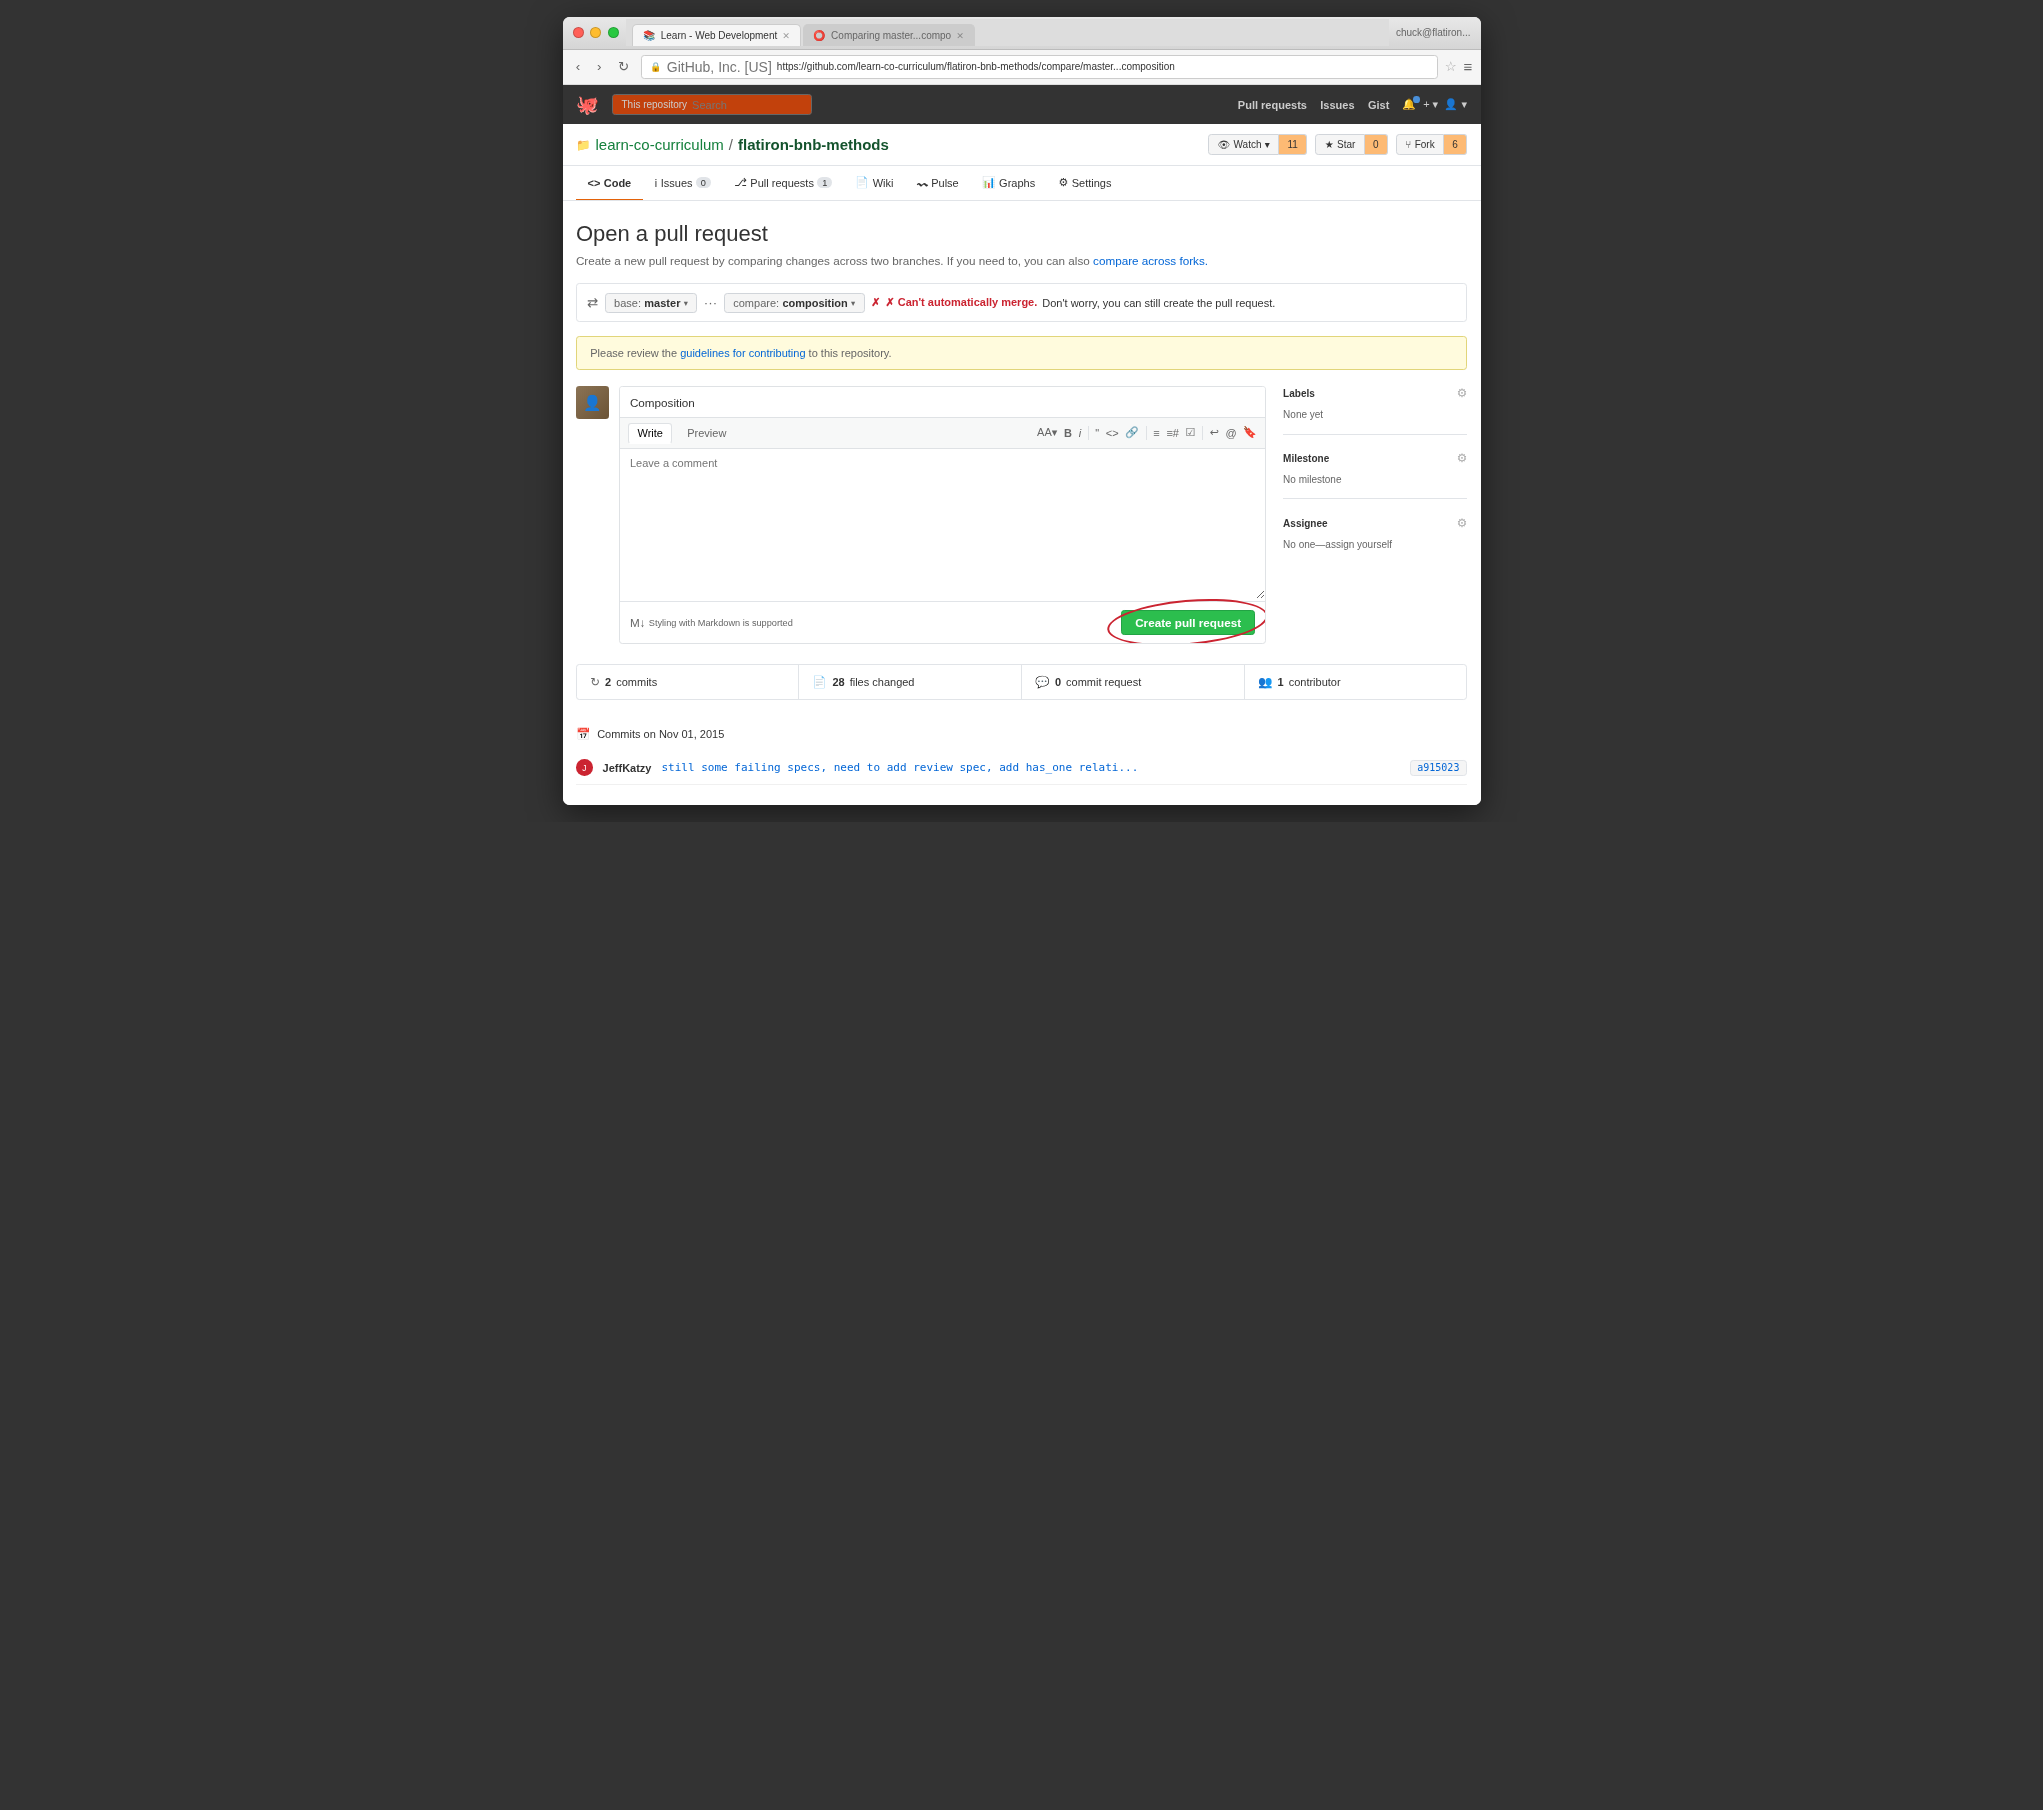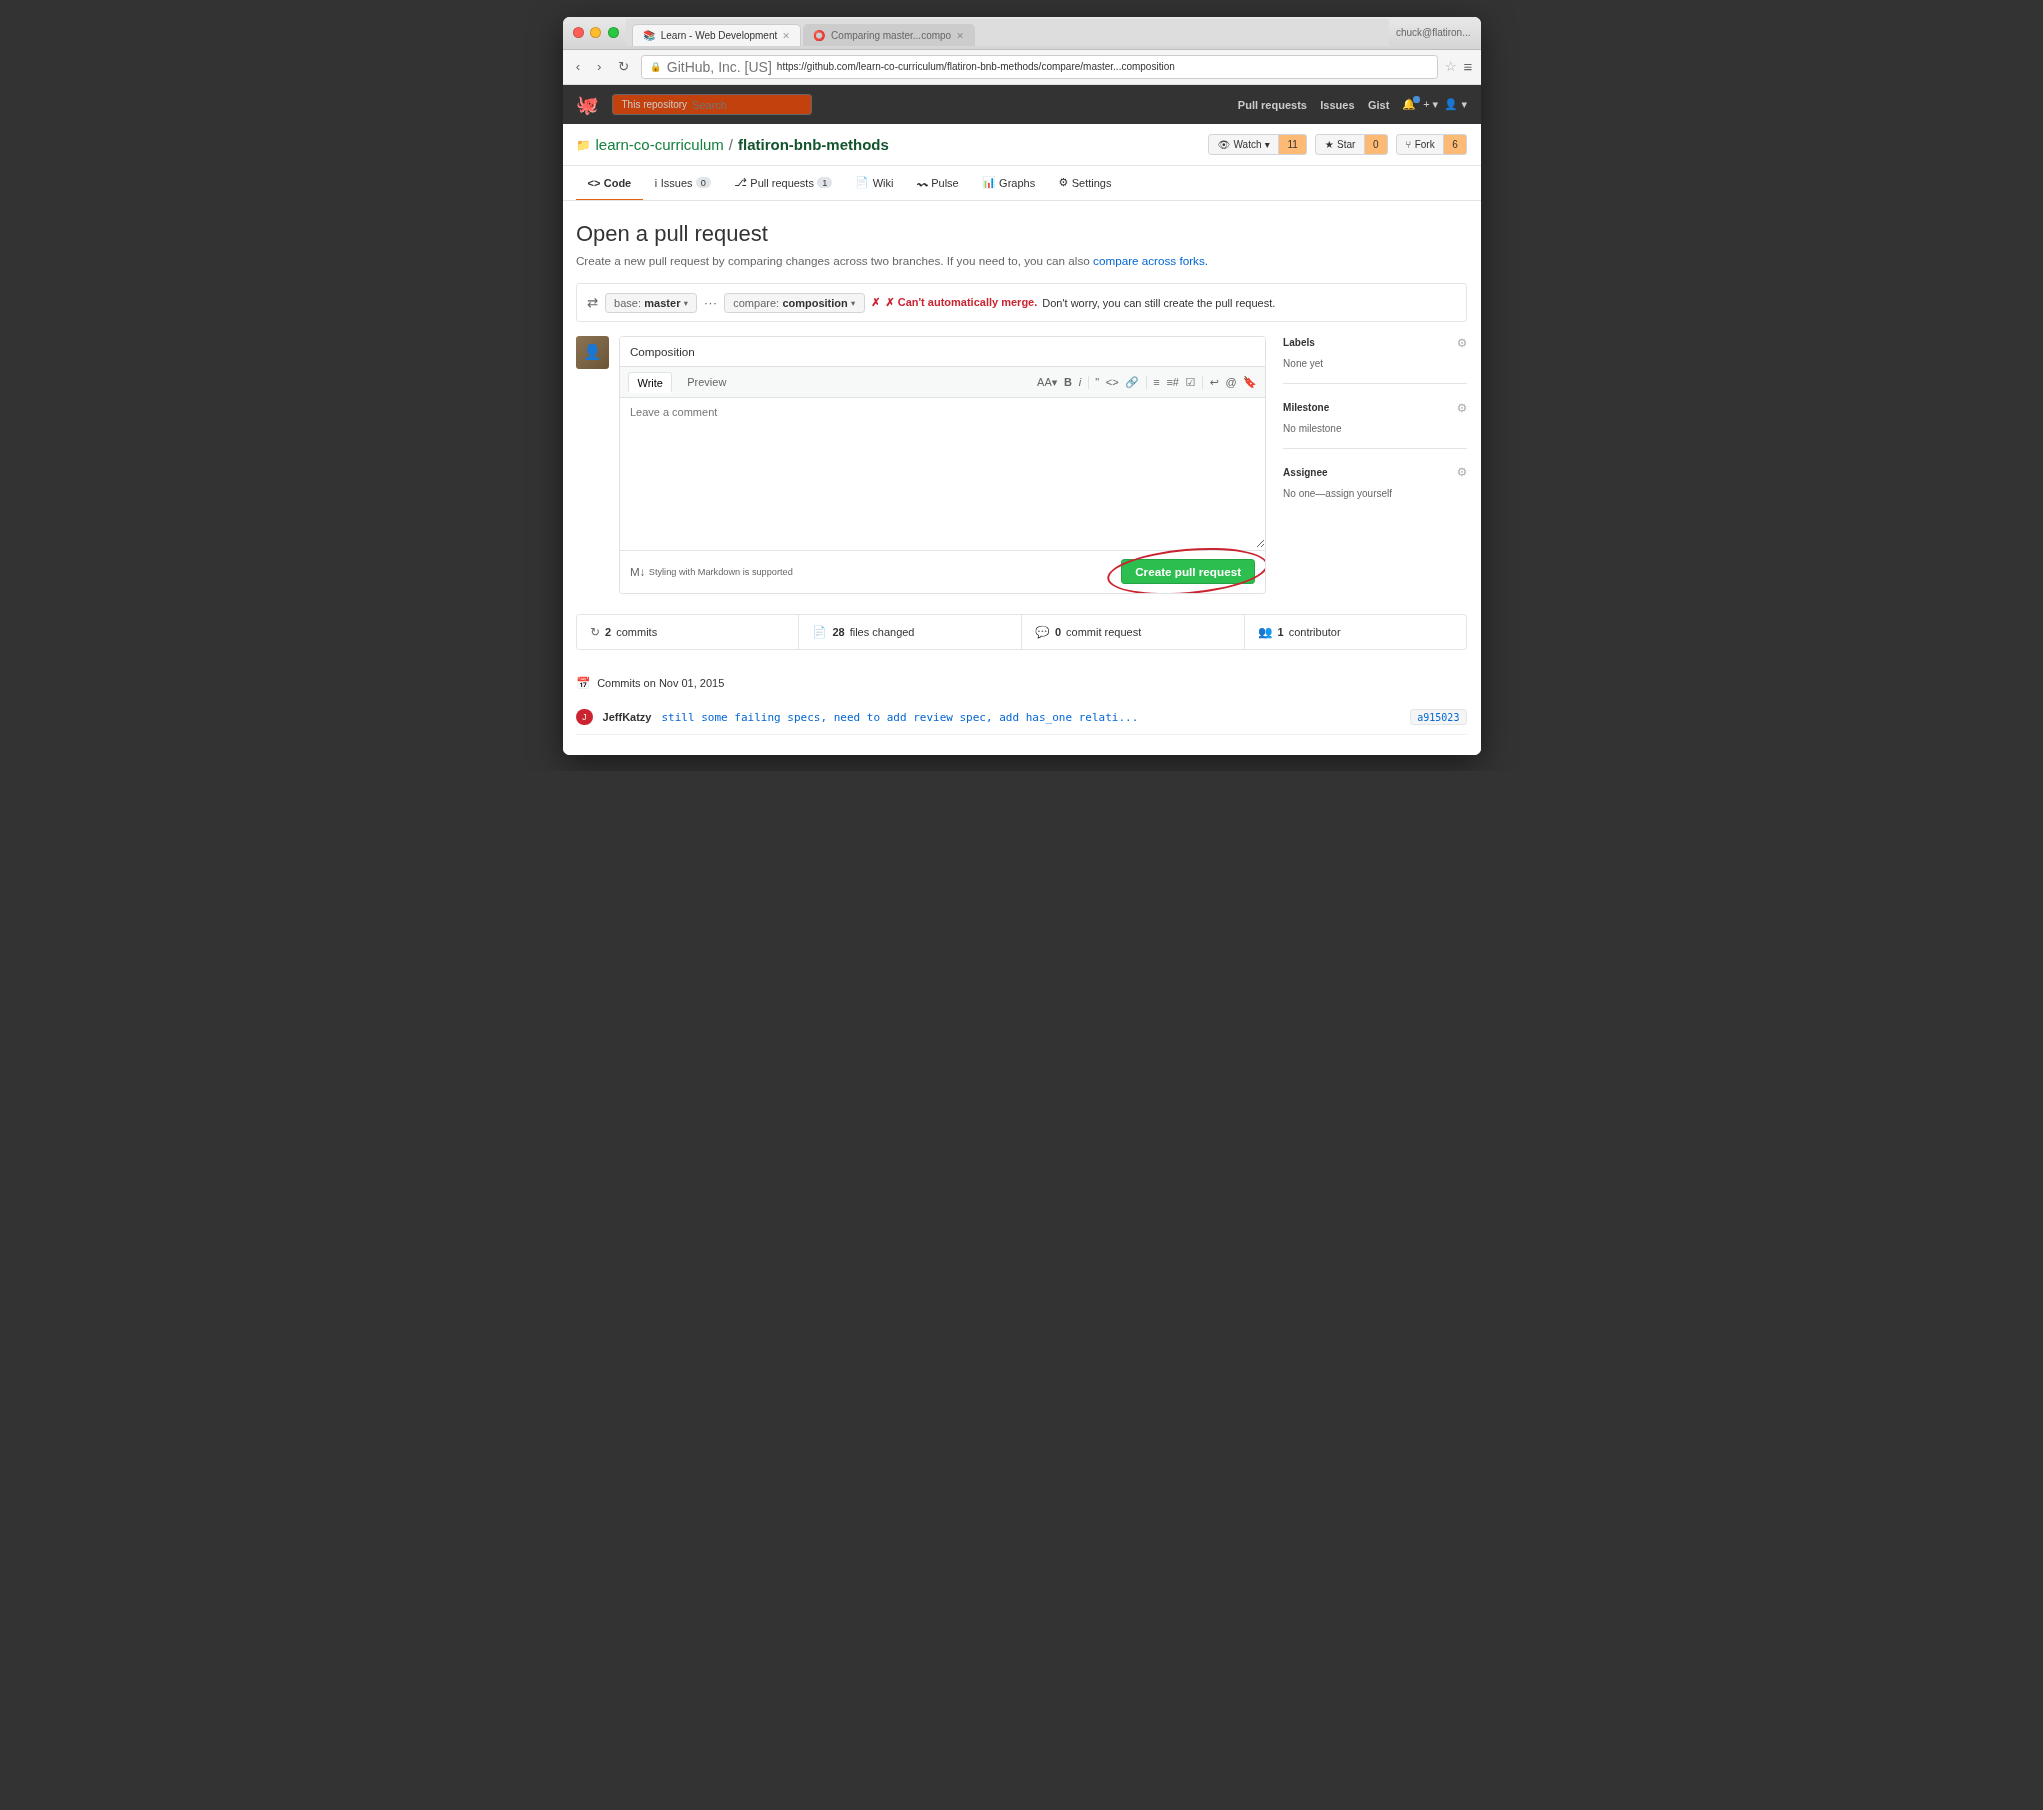--- a/index.html
+++ b/index.html
@@ -281,20 +281,25 @@
           <span class="value">composition</span>
           <span class="chevron">▾</span>
         </div>
         <div class="merge-error">
           <span class="x">✗</span>
           <span class="msg-bold">✗ Can't automatically merge.</span>
           <span class="msg">Don't worry, you can still create the pull request.</span>
         </div>
       </div>
 
+      <div class="guidelines-banner">
+        <span>Please review the</span>
+        <a>guidelines for contributing</a>
+        <span>to this repository.</span>
+      </div>
 
       <div class="pr-form-area">
         <div class="pr-form-left">
           <div class="avatar">
             <div class="avatar-img">👤</div>
           </div>
           <div class="pr-form">
             <input class="pr-title-input" type="text" value="Composition" style="">
 
             <div class="write-preview-bar">

